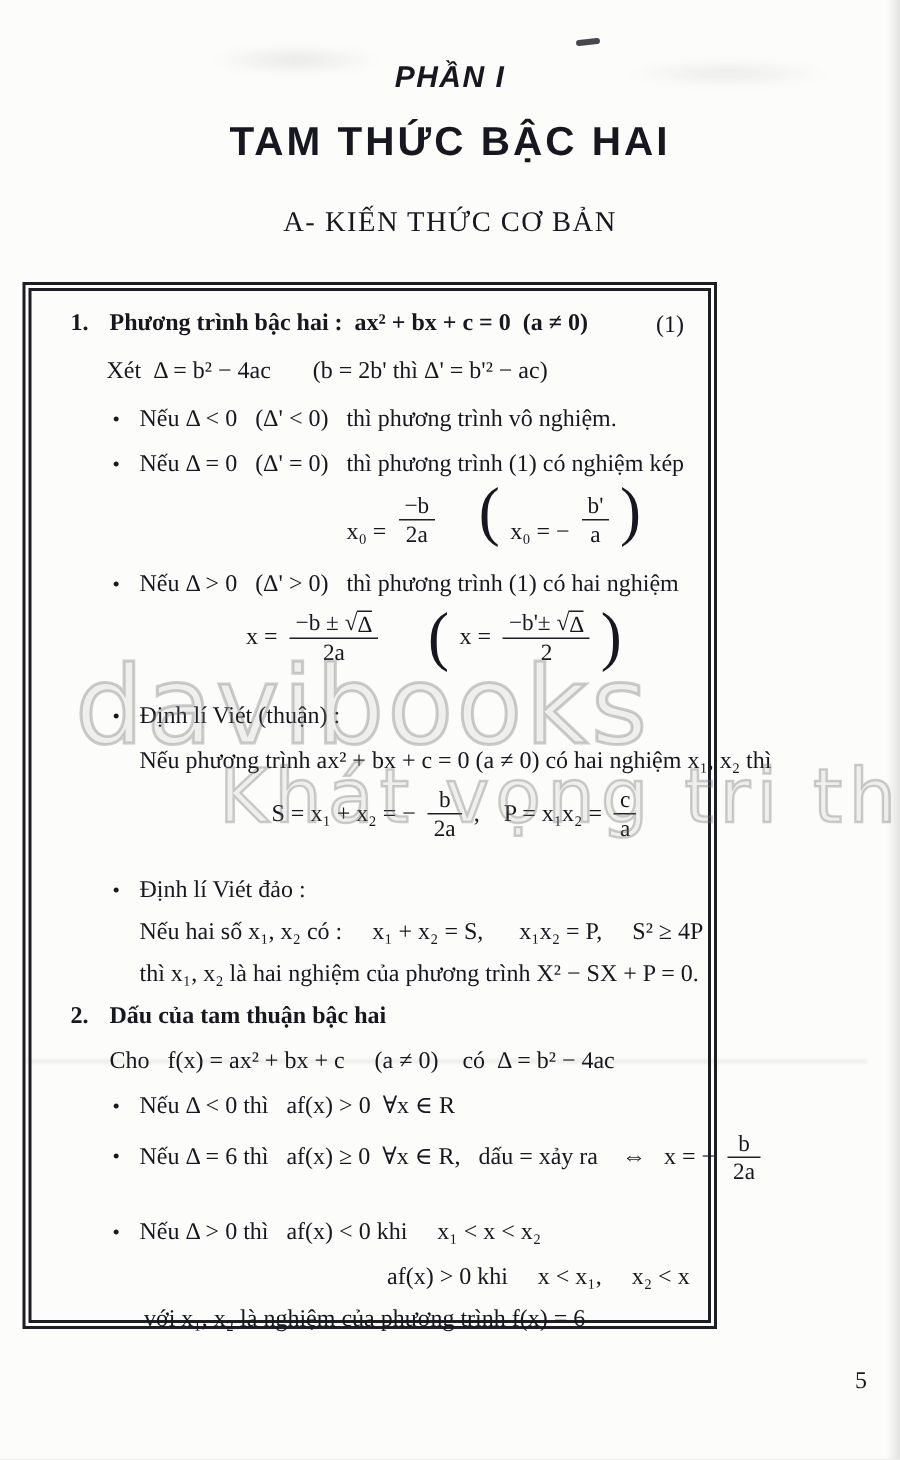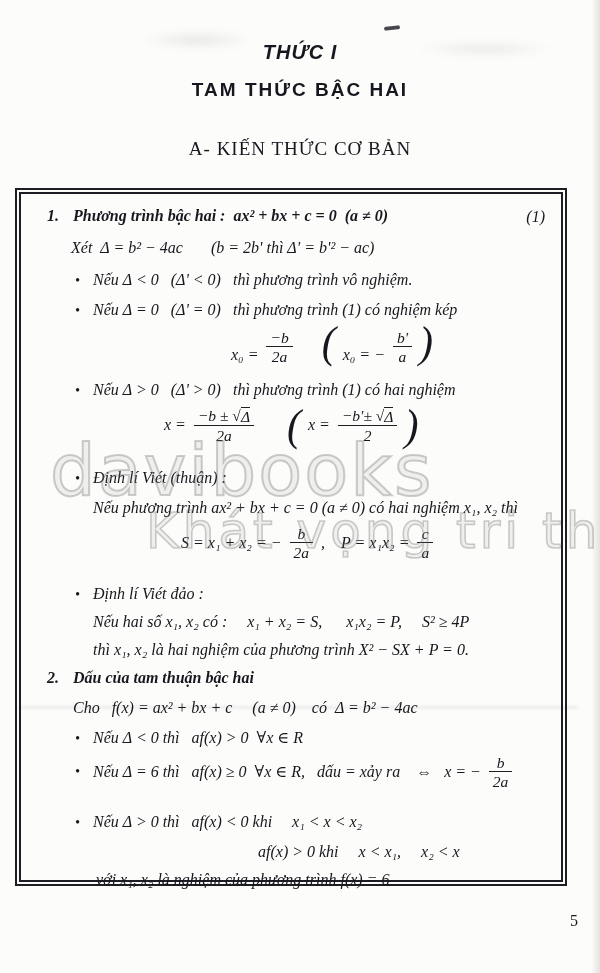--- a/index.html
+++ b/index.html
@@ -11,30 +11,30 @@
   }
   
   .part-label{
     position:absolute;top:41px;left:0;width:100%;text-align:center;
     font-family:"Liberation Sans","DejaVu Sans",sans-serif;
     font-size:20px;font-weight:700;font-style:italic;letter-spacing:1px;
   }
   .page-title{
     position:absolute;top:79px;left:0;width:100%;text-align:center;
     font-family:"Liberation Sans","DejaVu Sans",sans-serif;
-    font-size:19px;font-weight:700;letter-spacing:2px;
+    font-size:27px;font-weight:700;letter-spacing:2px;
   }
   .section-heading{
     position:absolute;top:138px;left:0;width:100%;text-align:center;
     font-size:19px;font-weight:400;letter-spacing:1px;
   }
   
   .box{
-    position:absolute;left:15px;top:188px;width:552px;height:698px;
-    border:6px double #1d1d24;box-sizing:border-box;background:transparent;font-style:italic;
+    position:absolute;left:15px;top:188px;width:463px;height:698px;
+    border:6px double #1d1d24;box-sizing:border-box;background:transparent;
   }
   .ln{position:absolute;font-size:16px;line-height:20px;white-space:pre;}
   .b{font-weight:700;}
   .num-col{display:inline-block;width:26px;font-weight:700;}
   .bl::before{content:"•";display:inline-block;width:18px;font-size:14px;}
   .ref{position:absolute;top:14px;right:16px;font-size:16px;}
   
   .fx{display:flex;align-items:center;white-space:pre;}
   .frac{display:inline-flex;flex-direction:column;align-items:center;
         margin:0 4px;font-size:15.5px;line-height:17px;}
@@ -71,21 +71,21 @@
 </head>
 <body>
 
 <div class="page">
 
   <div class="smudge sm1"></div>
   <div class="smudge sm2"></div>
   <div class="dash"></div>
   <div class="scanline"></div>
 
-  <div class="part-label">THỨC I</div>
+  <div class="part-label">PHẦN I</div>
   <div class="page-title">TAM THỨC BẬC HAI</div>
   <div class="section-heading">A- KIẾN THỨC CƠ BẢN</div>
 
   <div class="box">
 
     <div class="ln b" style="left:26px;top:12px;"><span class="num-col">1.</span><span>Phương trình bậc hai :  ax² + bx + c = 0  (a ≠ 0)</span></div>
     <div class="ref">(1)</div>
 
     <div class="ln" style="left:50px;top:44px;">Xét  Δ = b² − 4ac       (b = 2b' thì Δ' = b'² − ac)</div>
 

